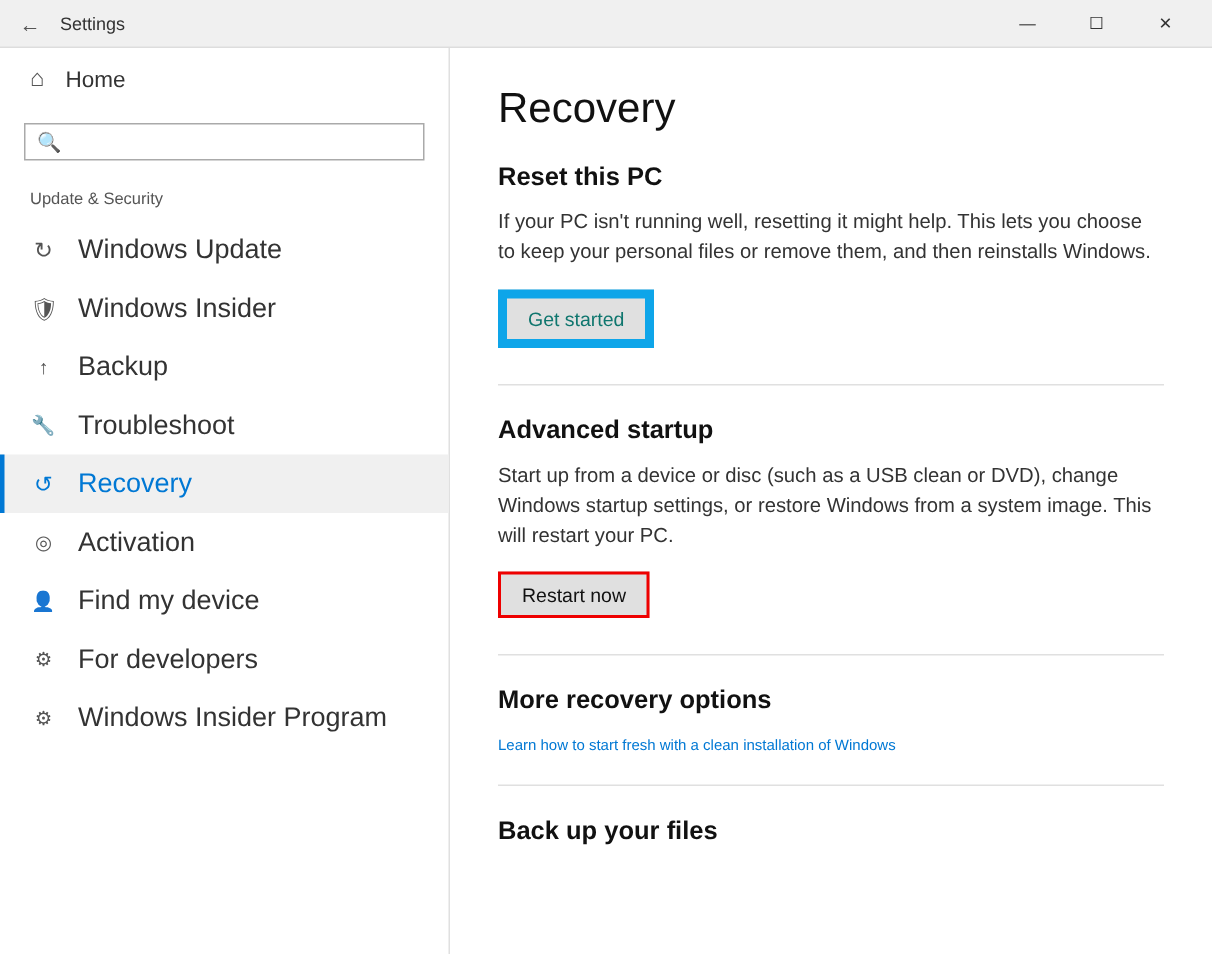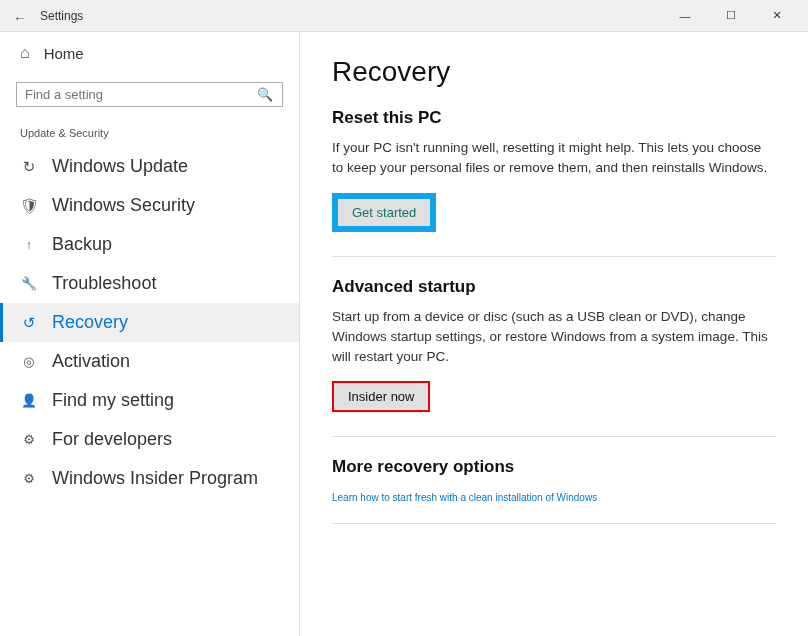--- a/index.html
+++ b/index.html
@@ -213,53 +213,52 @@
 <div class="app-body">
 
   <div class="sidebar">
 
     <div class="home-item">
       <span class="icon">⌂</span>
       <span class="home-label">Home</span>
     </div>
 
     <div class="search-box">
-      <input class="search-input" type="text" placeholder="Find a setting" style="">
       <span class="search-icon-btn">🔍</span>
     </div>
 
     <div class="section-label">Update &amp; Security</div>
 
     <div class="nav-item">
       <span class="icon">↻</span>
       <span class="nav-label">Windows Update</span>
     </div>
     <div class="nav-item">
       <span class="icon">🛡</span>
-      <span class="nav-label">Windows Security</span>
+      <span class="nav-label">Windows Insider</span>
     </div>
     <div class="nav-item">
       <span class="icon" style="font-size:13px;">↑</span>
       <span class="nav-label">Backup</span>
     </div>
     <div class="nav-item">
       <span class="icon" style="font-size:13px;">🔧</span>
       <span class="nav-label">Troubleshoot</span>
     </div>
     <div class="nav-item active">
       <span class="icon" style="color:#0078d4;">↺</span>
       <span class="nav-label">Recovery</span>
     </div>
     <div class="nav-item">
       <span class="icon" style="font-size:13px;">◎</span>
       <span class="nav-label">Activation</span>
     </div>
     <div class="nav-item">
       <span class="icon" style="font-size:13px;">👤</span>
-      <span class="nav-label">Find my setting</span>
+      <span class="nav-label">Find my device</span>
     </div>
     <div class="nav-item">
       <span class="icon" style="font-size:13px;">⚙</span>
       <span class="nav-label">For developers</span>
     </div>
     <div class="nav-item">
       <span class="icon" style="font-size:13px;">⚙</span>
       <span class="nav-label">Windows Insider Program</span>
     </div>
   </div>
@@ -270,26 +269,27 @@
     
     <div class="section-title">Reset this PC</div>
     <p class="section-desc">If your PC isn't running well, resetting it might help. This lets you choose to keep your personal files or remove them, and then reinstalls Windows.</p>
     <div class="btn-action">Get started</div>
 
     <hr class="divider">
 
     
     <div class="section-title">Advanced startup</div>
     <p class="section-desc">Start up from a device or disc (such as a USB clean or DVD), change Windows startup settings, or restore Windows from a system image. This will restart your PC.</p>
-    <div class="btn-restart">Insider now</div>
+    <div class="btn-restart">Restart now</div>
 
     <hr class="divider">
 
     
     <div class="section-title">More recovery options</div>
     <a class="link-blue">Learn how to start fresh with a clean installation of Windows</a>
 
     <hr class="divider">
 
     
+    <div class="section-title">Back up your files</div>
   </div>
 
 </div>
 
 </body></html>

